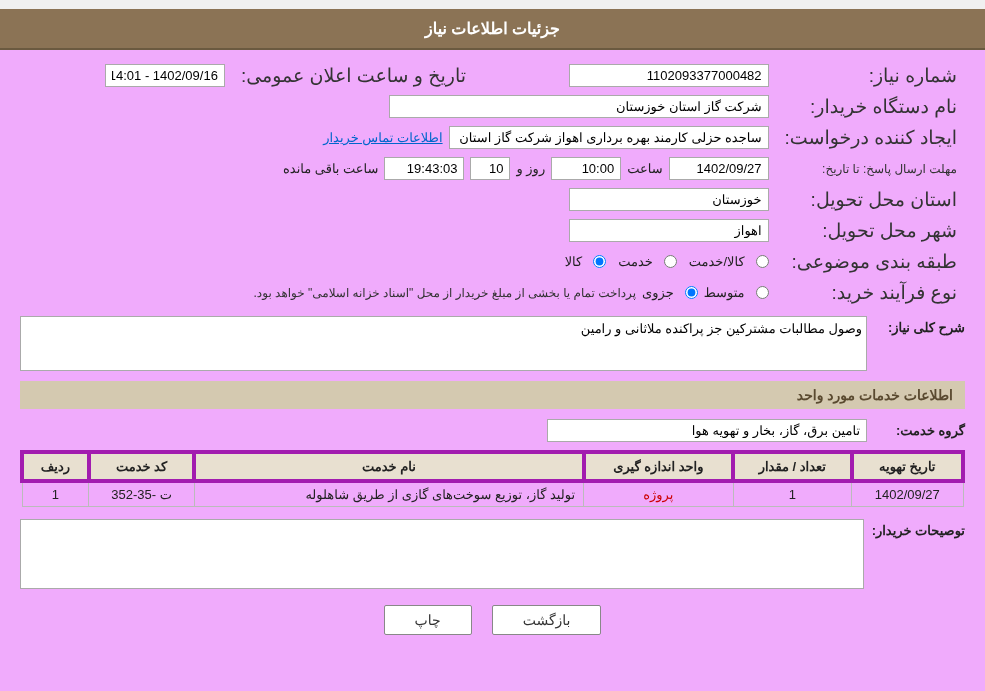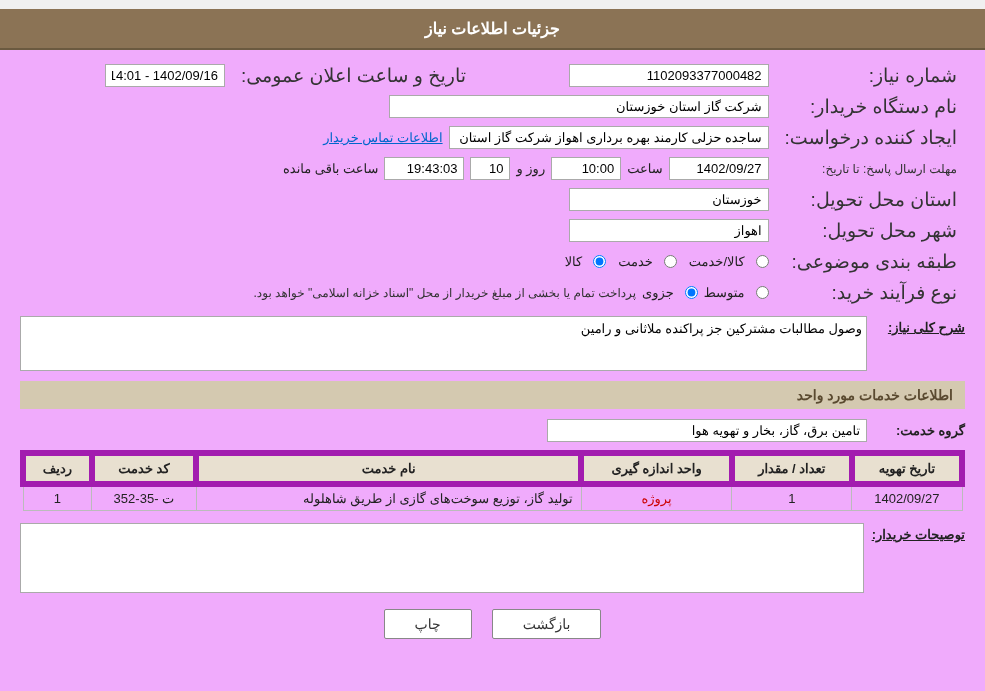--- a/index.html
+++ b/index.html
@@ -93,21 +93,21 @@
       direction: rtl;
       resize: none;
     }
     .services-table {
       width: 100%;
       border-collapse: collapse;
       margin-top: 6px;
     }
     .services-table th {
       background: #e8e0d0;
-      border: 6px solid #a21caf;
+      border: 4px solid #a21caf;
       padding: 5px 8px;
       text-align: center;
       font-size: 13px;
     }
     .services-table td {
       border: 1px solid #bbb;
       padding: 4px 8px;
       text-align: center;
       font-size: 13px;
     }
@@ -144,21 +144,20 @@
       background: #fff;
       color: #333;
     }
     .desc-label {
       font-weight: bold;
       white-space: nowrap;
       padding-top: 4px;
       font-size: 13px;
       min-width: 90px;
       text-align: right;
-      text-decoration: underline;
     }
     .inline-row {
       display: flex;
       align-items: center;
       direction: rtl;
       gap: 6px;
       flex-wrap: wrap;
     }
   </style>
 </head>

